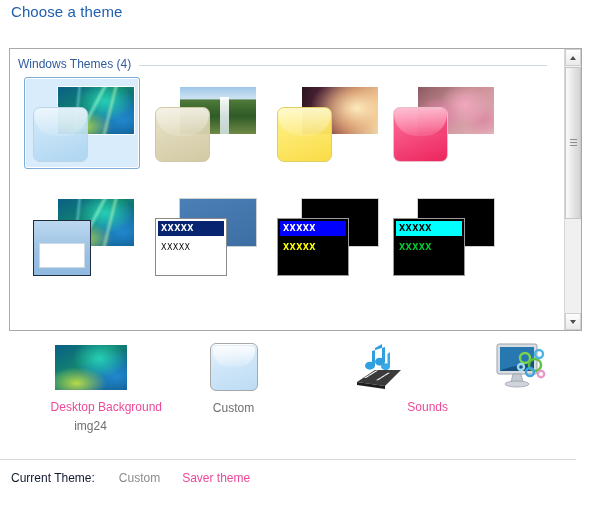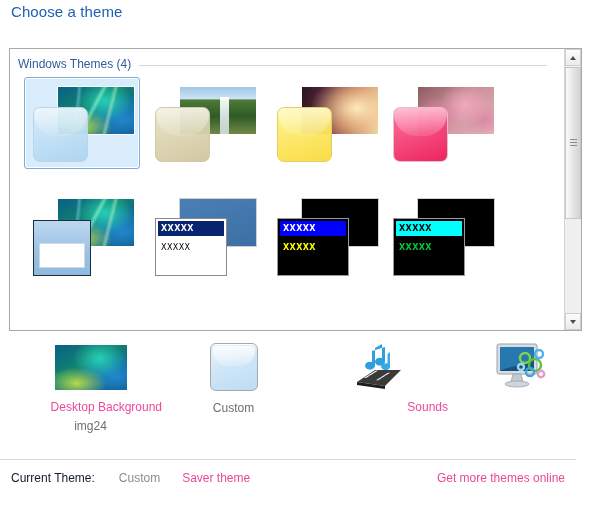--- a/index.html
+++ b/index.html
@@ -536,17 +536,16 @@
       </div>
     </div>
 
   </div>
 
   <div class="footer">
     <div class="footer-inner">
       <span class="cur-label">Current Theme:</span>
       <span class="cur-value">Custom</span>
       <span class="link save-link">Saver theme</span>
-      <span class="link more-link">Get more themes online</span>
     </div>
   </div>
 
 </div>
 
 </body></html>

